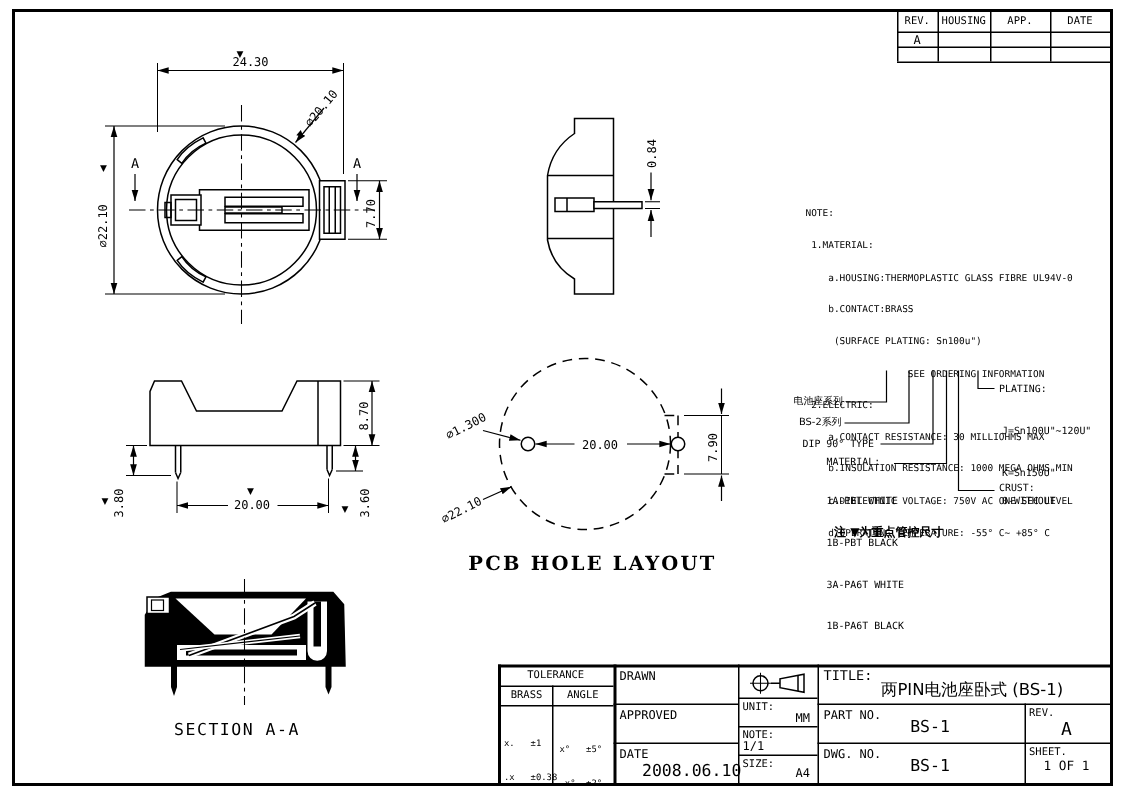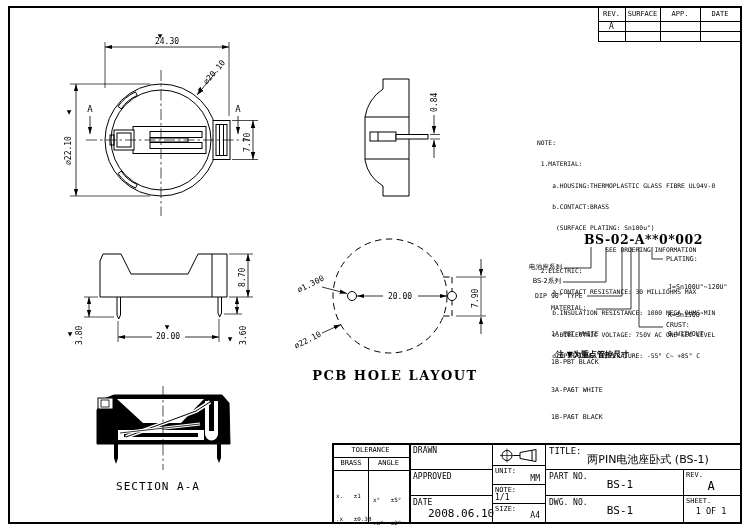--- a/index.html
+++ b/index.html
@@ -228,41 +228,40 @@
 
 <div>
   <div class="vl" style="left:598px;top:6px;height:35px;"></div>
   <div class="vl" style="left:625px;top:6px;height:35px;"></div>
   <div class="vl" style="left:660px;top:6px;height:35px;"></div>
   <div class="vl" style="left:700px;top:6px;height:35px;"></div>
   <div class="hl" style="left:598px;top:21px;width:142px;"></div>
   <div class="hl" style="left:598px;top:31px;width:142px;"></div>
   <div class="hl" style="left:598px;top:41px;width:142px;"></div>
   <div class="sm" style="left:598px;top:10px;width:27px;text-align:center;">REV.</div>
-  <div class="sm" style="left:625px;top:10px;width:35px;text-align:center;">SURFACE</div>
+  <div class="sm" style="left:625px;top:10px;width:35px;text-align:center;">HOUSING</div>
   <div class="sm" style="left:660px;top:10px;width:40px;text-align:center;">APP.</div>
   <div class="sm" style="left:700px;top:10px;width:40px;text-align:center;">DATE</div>
   <div class="sm" style="left:598px;top:22px;width:27px;text-align:center;font-size:8px;">A</div>
 </div>
 
 <div id="notes">
   <div>NOTE:</div>
   <div> 1.MATERIAL:</div>
   <div>    a.HOUSING:THERMOPLASTIC GLASS FIBRE UL94V-0</div>
   <div>    b.CONTACT:BRASS</div>
   <div>     (SURFACE PLATING: Sn100u")</div>
   <div>                  SEE ORDERING INFORMATION</div>
   <div> 2.ELECTRIC:</div>
   <div>    a.CONTACT RESISTANCE: 30 MILLIOHMS MAX</div>
   <div>    b.INSULATION RESISTANCE: 1000 MEGA OHMS MIN</div>
   <div>    c.DIELECTNIC VOLTAGE: 750V AC ONE SEC LEVEL</div>
   <div>    d.OPERATING TEMPERATURE: -55° C~ +85° C</div>
 </div>
 
-<div id="ordcode">BS-02-A**0*002</div>
 <div class="olbl cjk" style="left:520px;top:263px;width:42px;text-align:right;">电池座系列</div>
 <div class="olbl cjk" style="left:521px;top:277px;width:40px;text-align:right;">BS-2系列</div>
 <div class="olbl" style="left:535px;top:292px;">DIP 90° TYPE</div>
 <div class="olbl" style="left:551px;top:304px;">MATERIAL:</div>
 <div class="olist" style="left:551px;top:312px;">
   <div>1A-PBT WHITE</div>
   <div>1B-PBT BLACK</div>
   <div>3A-PA6T WHITE</div>
   <div>1B-PA6T BLACK</div>
 </div>

